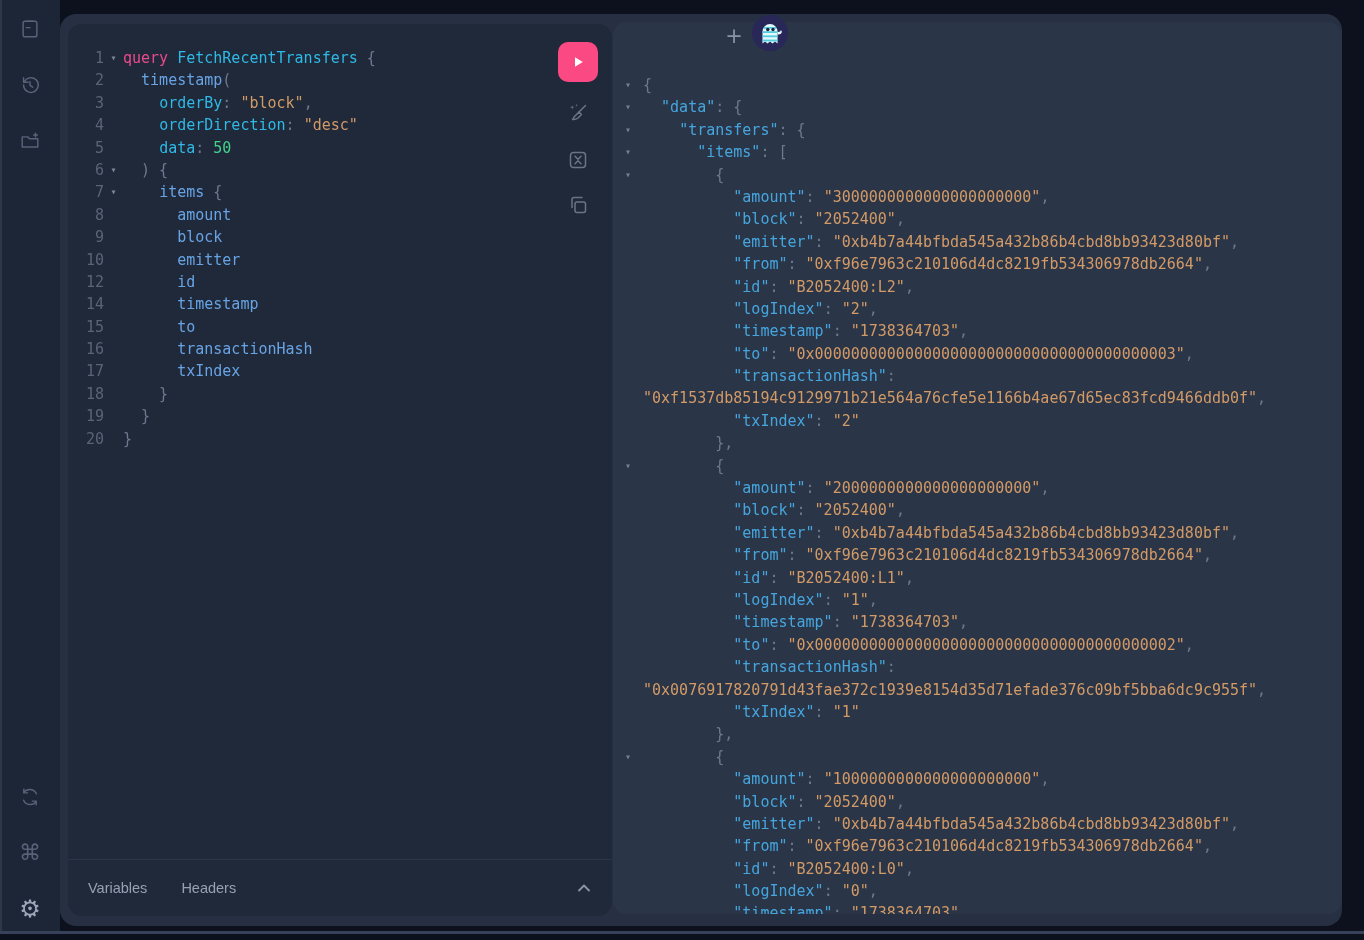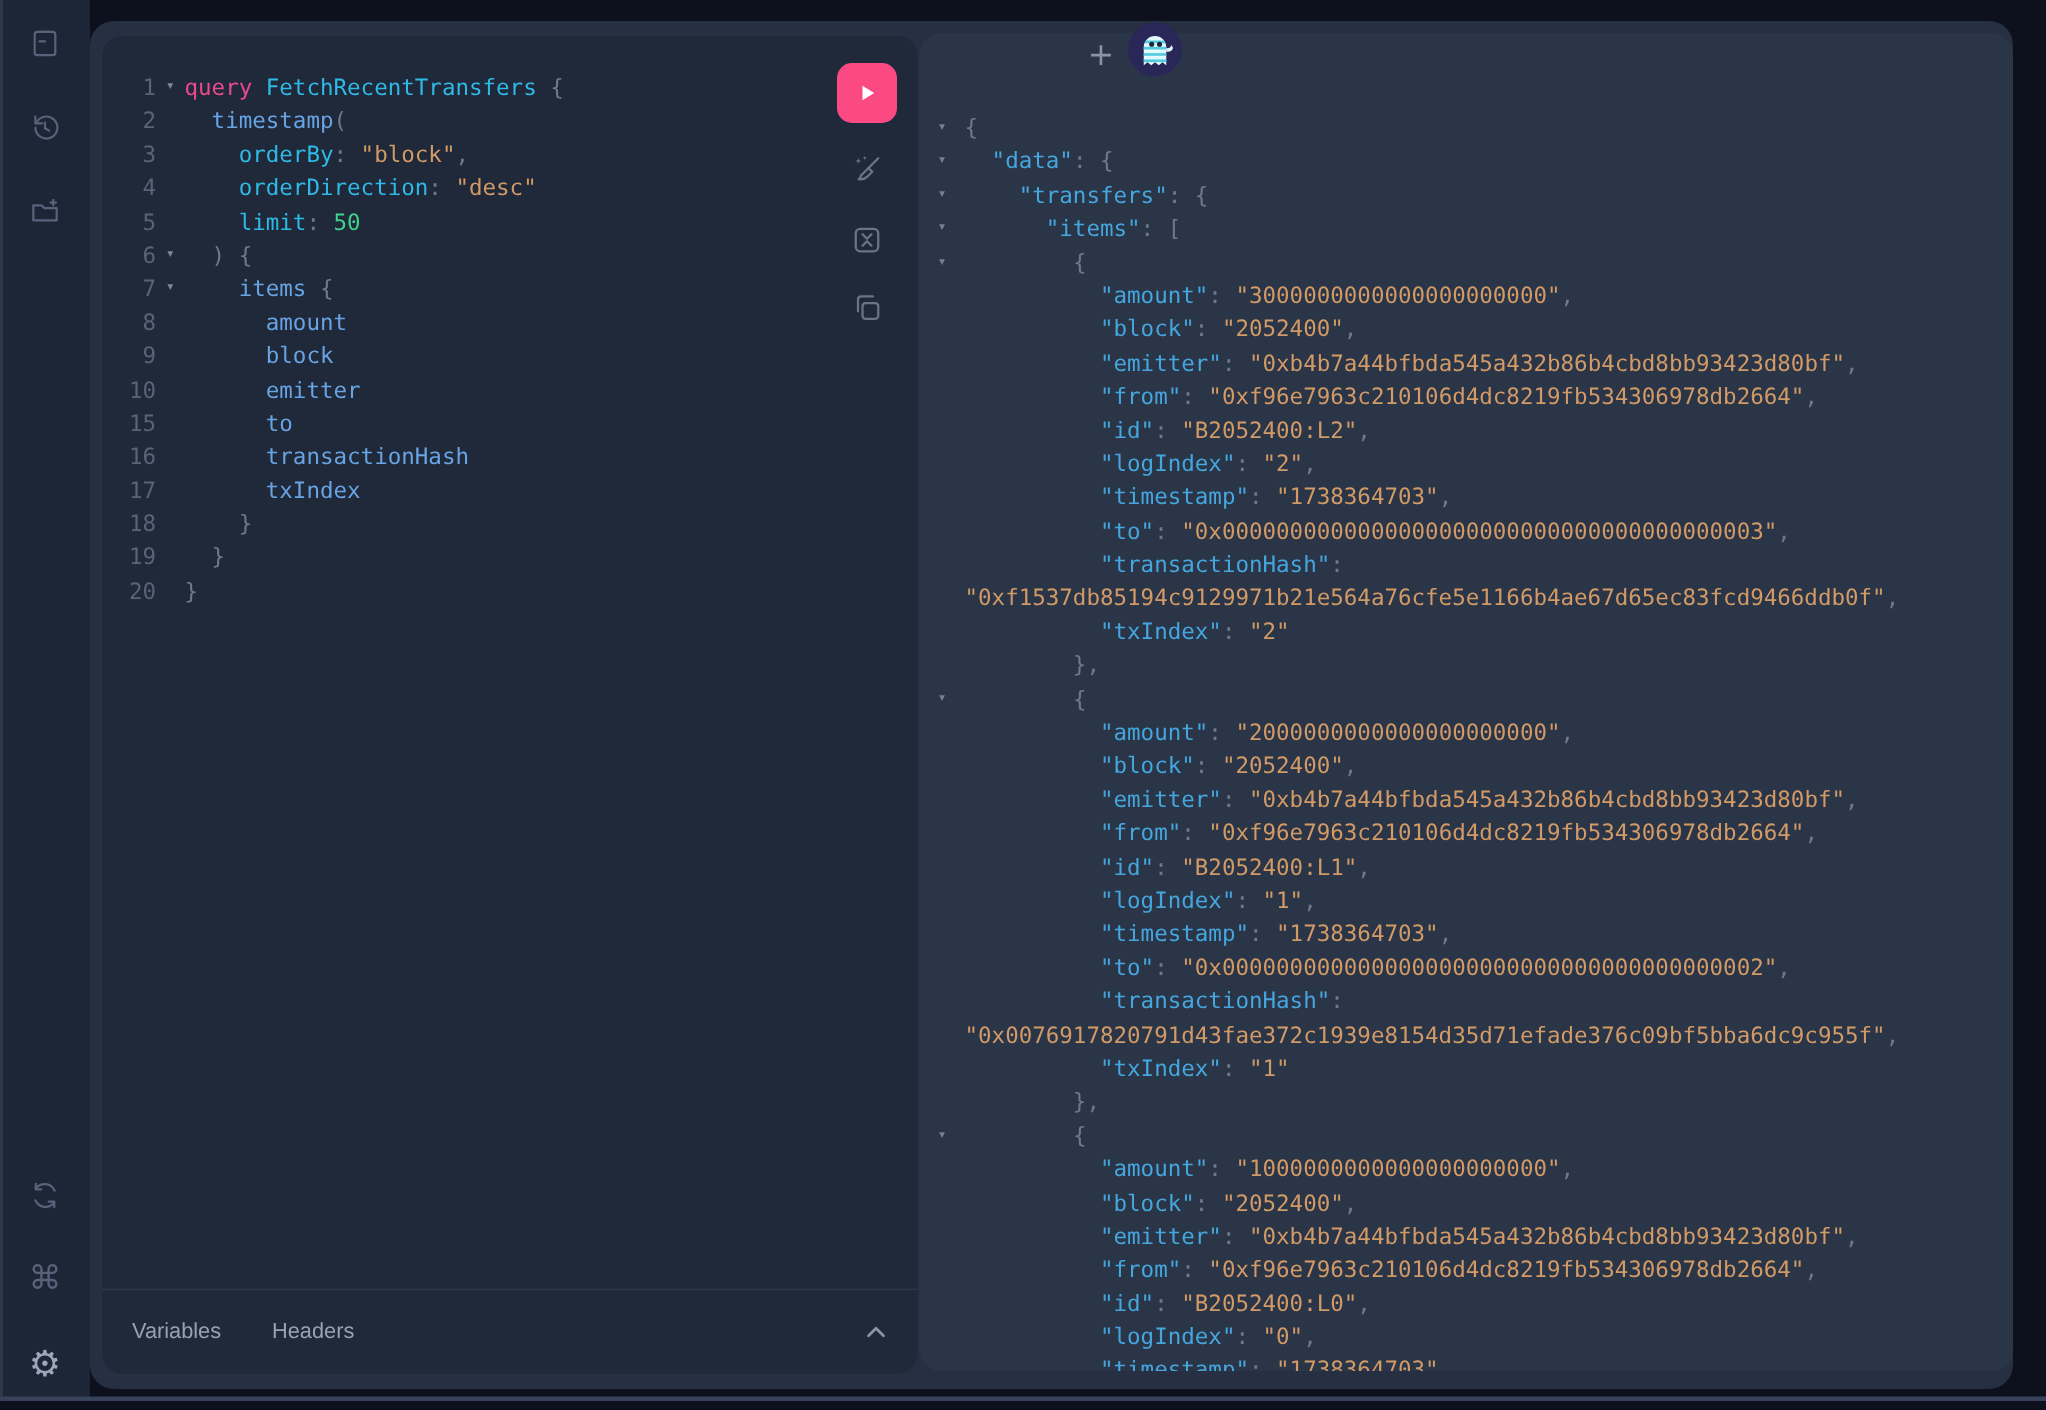--- a/index.html
+++ b/index.html
@@ -110,21 +110,21 @@
             <pre><span class="pl">    </span><span class="attr">orderBy</span><span class="pl">: </span><span class="str">"block"</span><span class="pl">,</span></pre>
           </div>
           <div class="qrow">
             <span class="qnum">4</span>
             <span class="qarr"></span>
             <pre><span class="pl">    </span><span class="attr">orderDirection</span><span class="pl">: </span><span class="str">"desc"</span></pre>
           </div>
           <div class="qrow">
             <span class="qnum">5</span>
             <span class="qarr"></span>
-            <pre><span class="pl">    </span><span class="attr">limit</span><span class="pl">: </span><span class="num">50</span></pre>
+            <pre><span class="pl">    </span><span class="attr">data</span><span class="pl">: </span><span class="num">50</span></pre>
           </div>
           <div class="qrow">
             <span class="qnum">6</span>
             <span class="qarr">▾</span>
             <pre><span class="pl">  ) {</span></pre>
           </div>
           <div class="qrow">
             <span class="qnum">7</span>
             <span class="qarr">▾</span>
             <pre><span class="pl">    </span><span class="field">items</span><span class="pl"> {</span></pre>
@@ -136,20 +136,30 @@
           </div>
           <div class="qrow">
             <span class="qnum">9</span>
             <span class="qarr"></span>
             <pre><span class="pl">      </span><span class="field">block</span></pre>
           </div>
           <div class="qrow">
             <span class="qnum">10</span>
             <span class="qarr"></span>
             <pre><span class="pl">      </span><span class="field">emitter</span></pre>
+          </div>
+          <div class="qrow">
+            <span class="qnum">12</span>
+            <span class="qarr"></span>
+            <pre><span class="pl">      </span><span class="field">id</span></pre>
+          </div>
+          <div class="qrow">
+            <span class="qnum">14</span>
+            <span class="qarr"></span>
+            <pre><span class="pl">      </span><span class="field">timestamp</span></pre>
           </div>
           <div class="qrow">
             <span class="qnum">15</span>
             <span class="qarr"></span>
             <pre><span class="pl">      </span><span class="field">to</span></pre>
           </div>
           <div class="qrow">
             <span class="qnum">16</span>
             <span class="qarr"></span>
             <pre><span class="pl">      </span><span class="field">transactionHash</span></pre>

